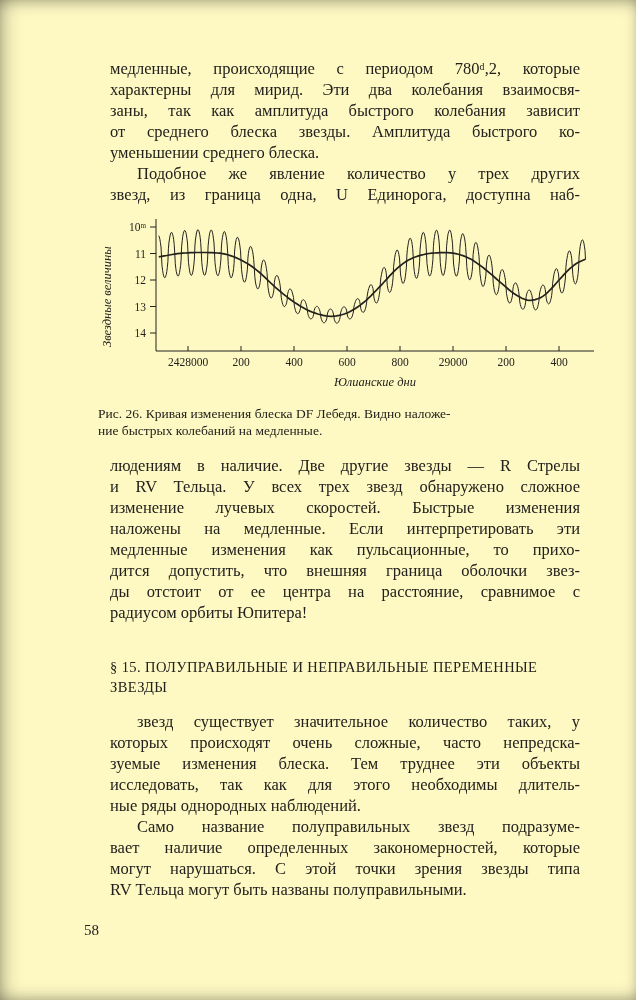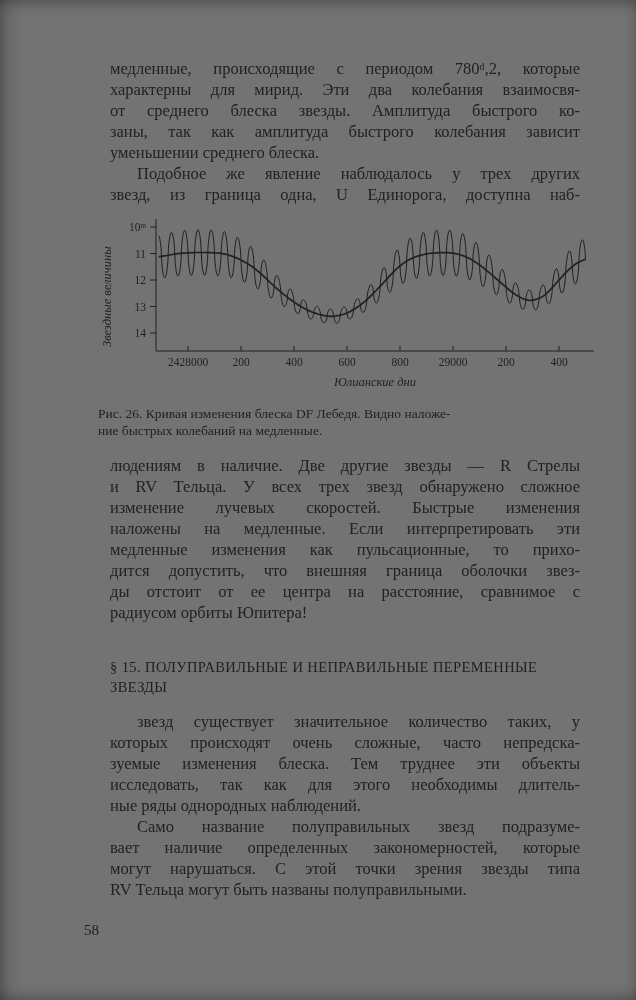--- a/index.html
+++ b/index.html
@@ -1,20 +1,20 @@
 <!DOCTYPE html>
 <html><head>
 <meta charset="utf-8">
 <style>
   html,body { margin:0; padding:0; background:#a8a6a0; }
   .page {
     position:relative;
     width:636px; height:1000px;
     margin:0 auto;
-    background:#737373;
+    background:#fef9c3;
     box-shadow: inset 14px 0 20px -12px rgba(0,0,0,.35),
                 inset 0 12px 16px -10px rgba(0,0,0,.30),
                 inset -10px 0 16px -12px rgba(0,0,0,.22),
                 inset 0 -12px 16px -10px rgba(0,0,0,.28);
     color:#23211d;
     font-family:"Liberation Serif", serif;
     overflow:hidden;
   }
   .content {
     position:absolute; left:110px; top:58px; width:470px;
@@ -59,27 +59,27 @@
 </style>
 </head>
 <body>
 
 <div class="page" data-name="book-page">
   <div class="content" data-name="content-column">
 
     <div class="para" data-name="paragraph-1">
         <div class="tline" data-name="text-line">медленные, происходящие с периодом 780ᵈ,2, которые</div>
         <div class="tline" data-name="text-line">характерны для мирид. Эти два колебания взаимосвя-</div>
+        <div class="tline" data-name="text-line">заны, так как амплитуда быстрого колебания зависит</div>
         <div class="tline" data-name="text-line">от среднего блеска звезды. Амплитуда быстрого ко-</div>
-        <div class="tline" data-name="text-line">заны, так как амплитуда быстрого колебания зависит</div>
         <div class="tline last" data-name="text-line">уменьшении среднего блеска.</div>
       </div>
 
     <div class="para indent nolast" data-name="paragraph-2">
-        <div class="tline" data-name="text-line">Подобное же явление наблюдалось у трех других</div>
+        <div class="tline" data-name="text-line">Подобное же явление количество у трех других</div>
         <div class="tline last" data-name="text-line">звезд, из граница одна, U Единорога, доступна наб-</div>
       </div>
 
     <div class="figure" data-name="figure-26">
       <svg data-name="light-curve-svg" width="500" height="178" viewBox="0 0 500 178">
         <g data-name="axes">
           <line data-name="y-axis" x1="58" y1="4" x2="58" y2="136"></line>
           <line data-name="x-axis" x1="58" y1="136" x2="496" y2="136"></line>
         </g>
         <g data-name="y-ticks">

